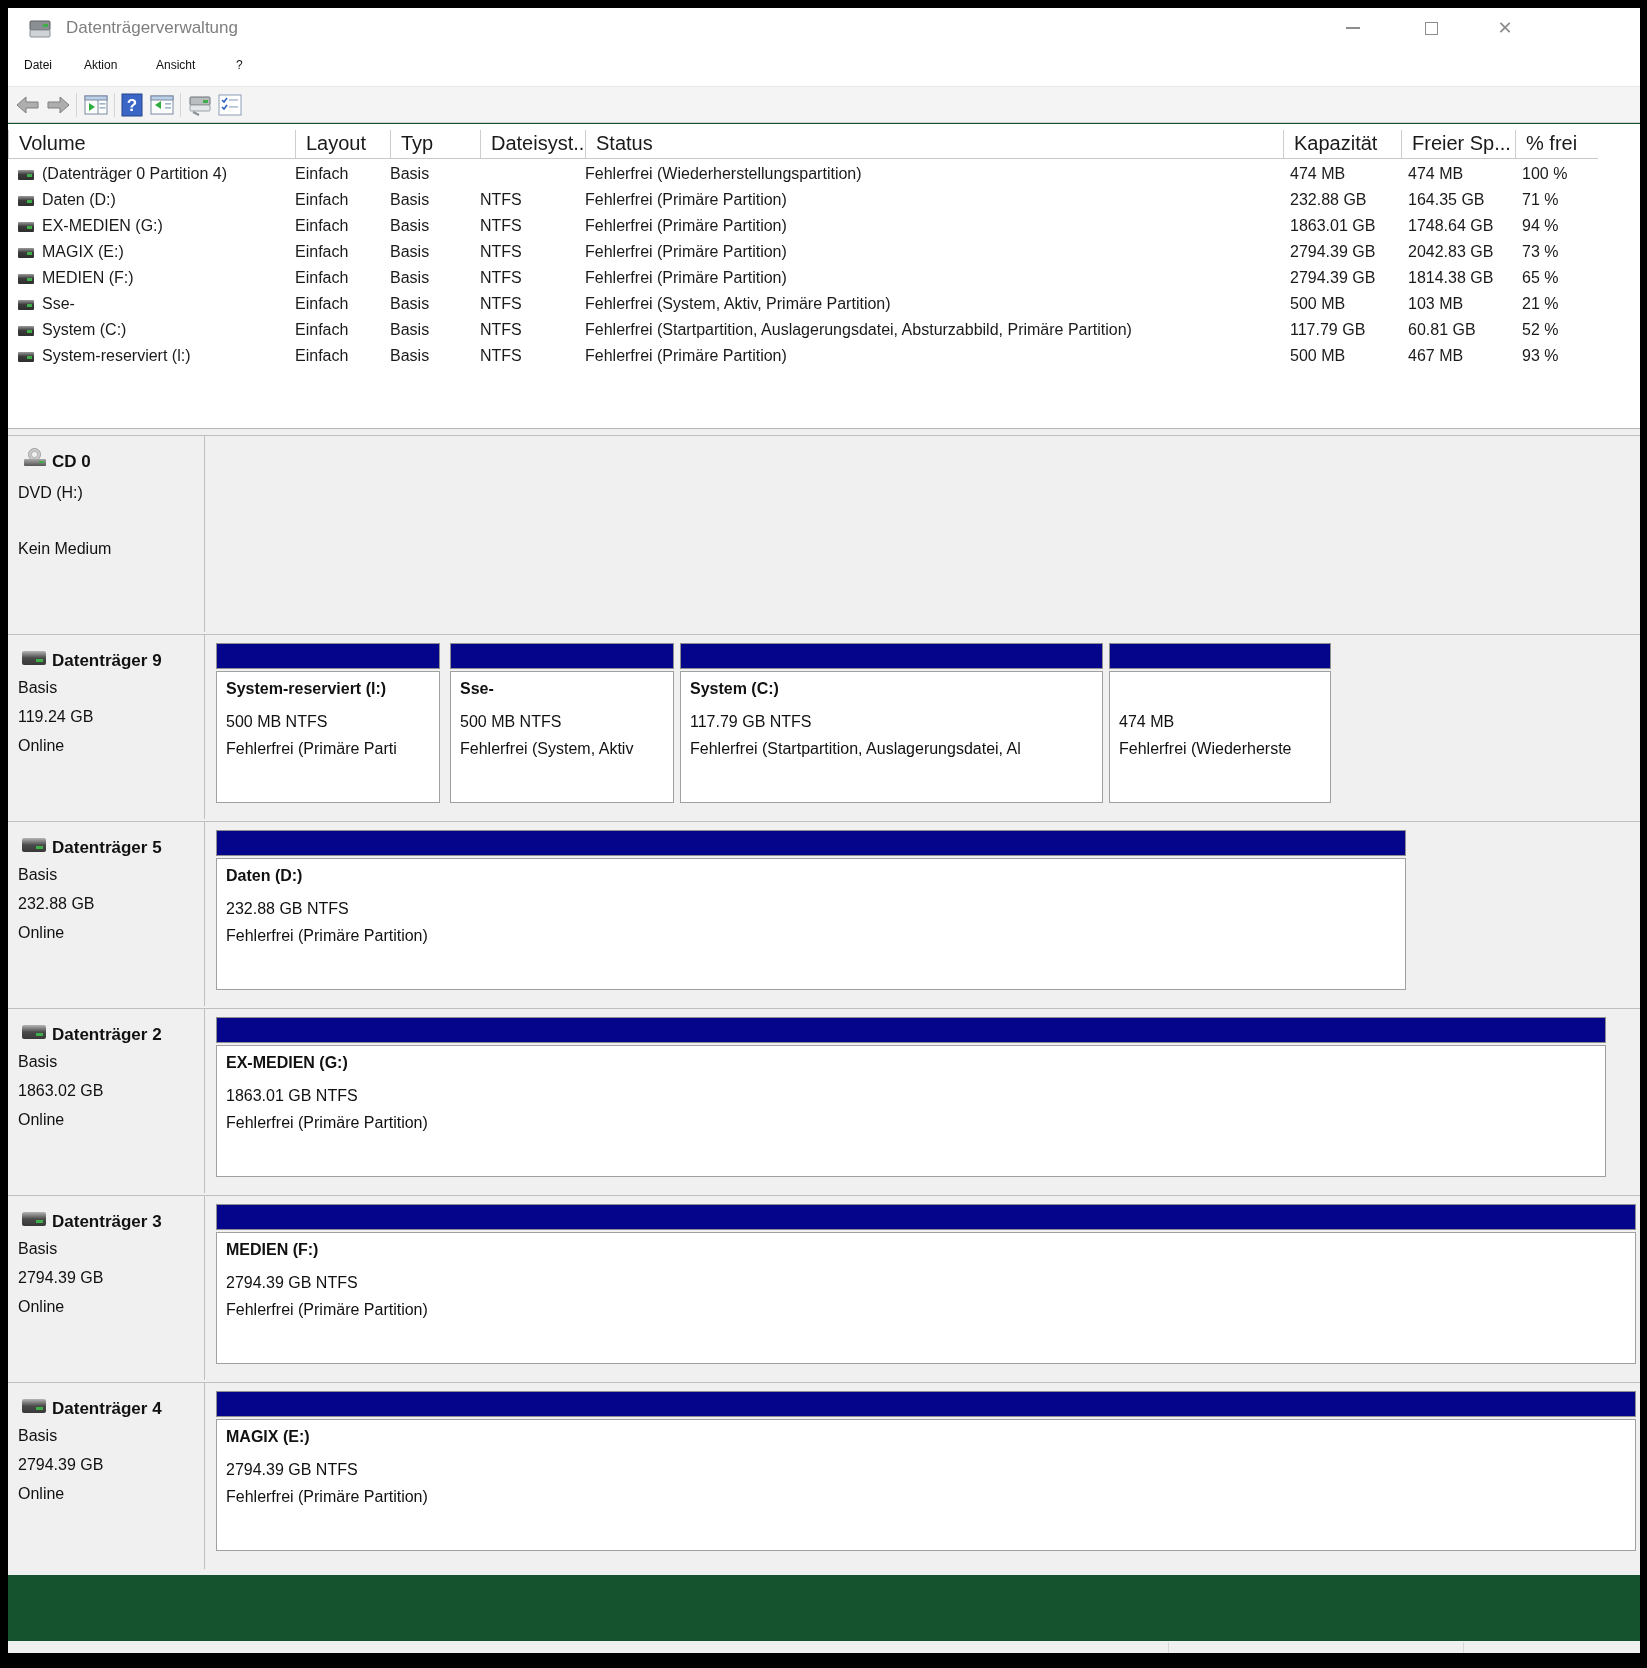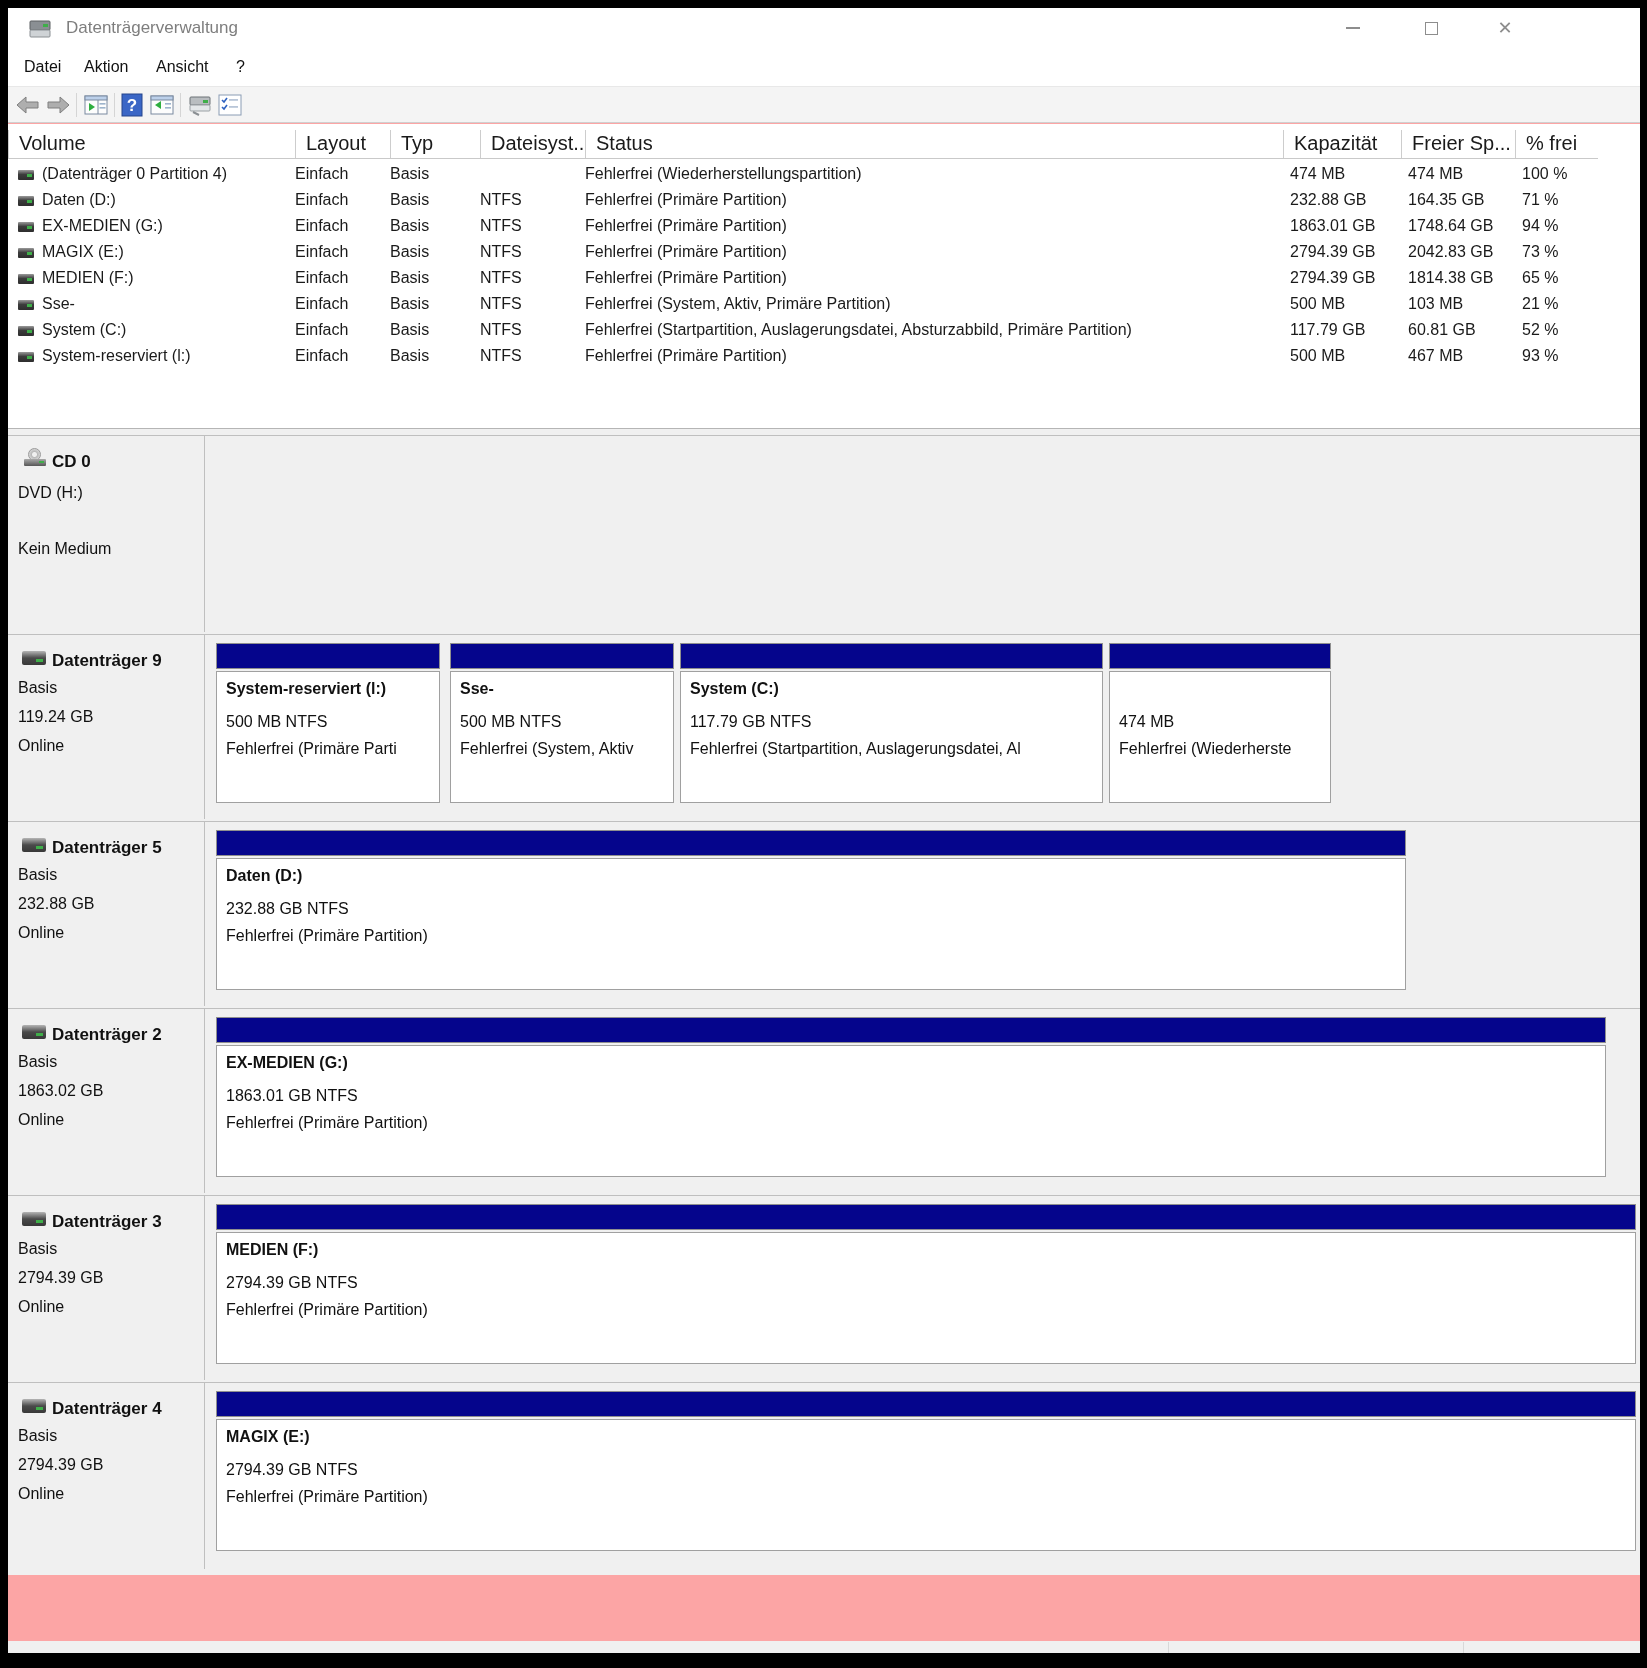--- a/index.html
+++ b/index.html
@@ -1,33 +1,33 @@
 <!DOCTYPE html>
 <html><head>
 <meta charset="utf-8">
 <style>
   * { margin:0; padding:0; box-sizing:border-box; }
   html,body { background:#000; }
   body { font-family:"Liberation Sans","DejaVu Sans",sans-serif; }
   #stage { position:relative; width:1647px; height:1668px; background:#000; overflow:hidden; }
-  #win { position:absolute; left:8px; top:8px; width:1632px; height:1645px; background:#fca5a5; }
+  #win { position:absolute; left:8px; top:8px; width:1632px; height:1645px; background:#14532d; }
 
   
   .titlebar { position:absolute; left:0; top:0; width:100%; height:42px; background:#ffffff; }
   .title-ico { position:absolute; left:20px; top:10px; }
   .title-text { position:absolute; left:58px; top:10px; font-size:17px; color:#7e7e7e; }
   .win-btn { position:absolute; top:0px; width:66px; height:40px; color:#8d8d8d; font-size:18px;
              display:flex; align-items:center; justify-content:center; }
   .btn-min { left:1312px; } .btn-max { left:1390px; } .btn-close { left:1464px; }
   .btn-max span { display:inline-block; width:13px; height:13px; border:1px solid #8d8d8d; }
   .btn-min span { display:inline-block; width:14px; border-top:2px solid #8d8d8d; }
 
   
   .menubar { position:absolute; left:0; top:42px; width:100%; height:36px; background:#ffffff; }
-  .menu-item { position:absolute; top:6px; font-size:16px; color:#111; padding:2px 6px; }
+  .menu-item { position:absolute; top:6px; font-size:12px; color:#111; padding:2px 6px; }
 
   
   .toolbar { position:absolute; left:0; top:78px; width:100%; height:37px; background:#f4f4f4;
              border-top:1px solid #e8e8e8; border-bottom:1px solid #d0d0d0; }
   .tool { position:absolute; top:4px; width:28px; height:28px; display:flex; align-items:center; justify-content:center; }
   .tb-sep { position:absolute; top:6px; width:1px; height:24px; background:#d5d5d5; }
 
   
   .listview { position:absolute; left:0; top:116px; width:100%; height:305px; background:#ffffff;
               border-bottom:1px solid #b5b5b5; }

